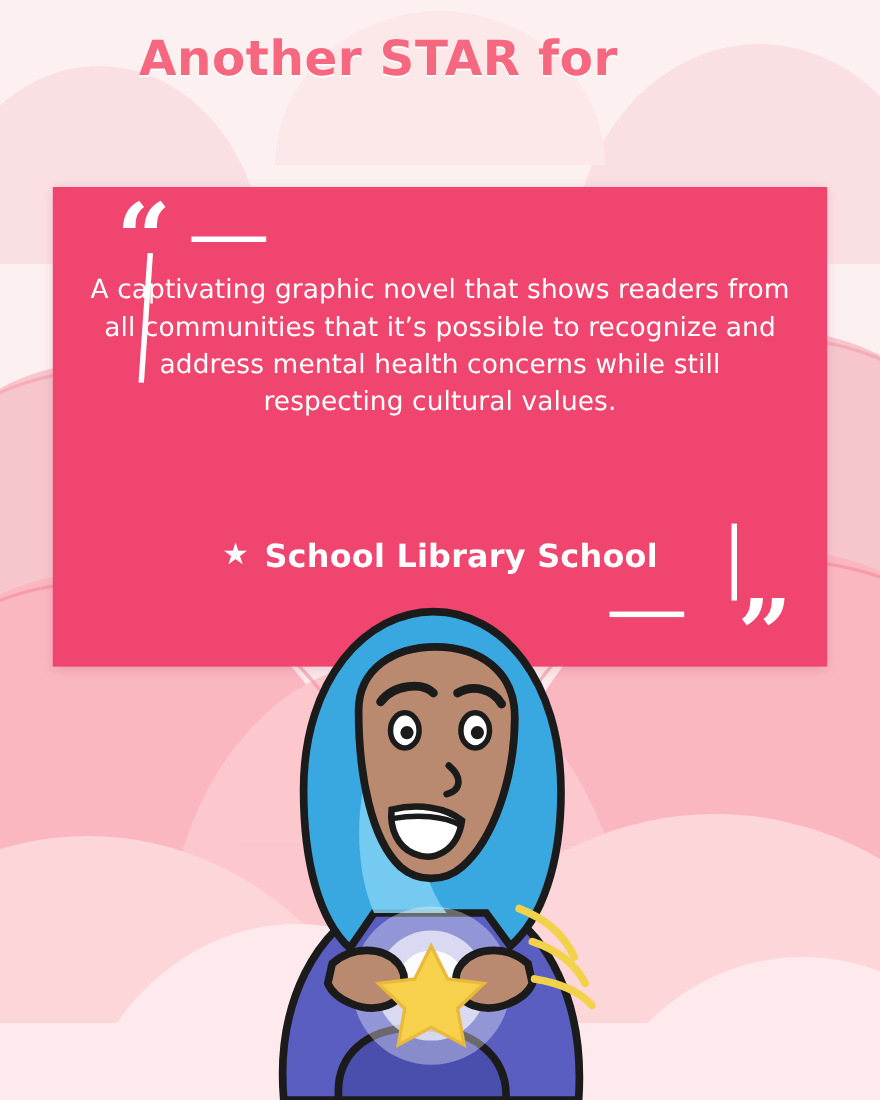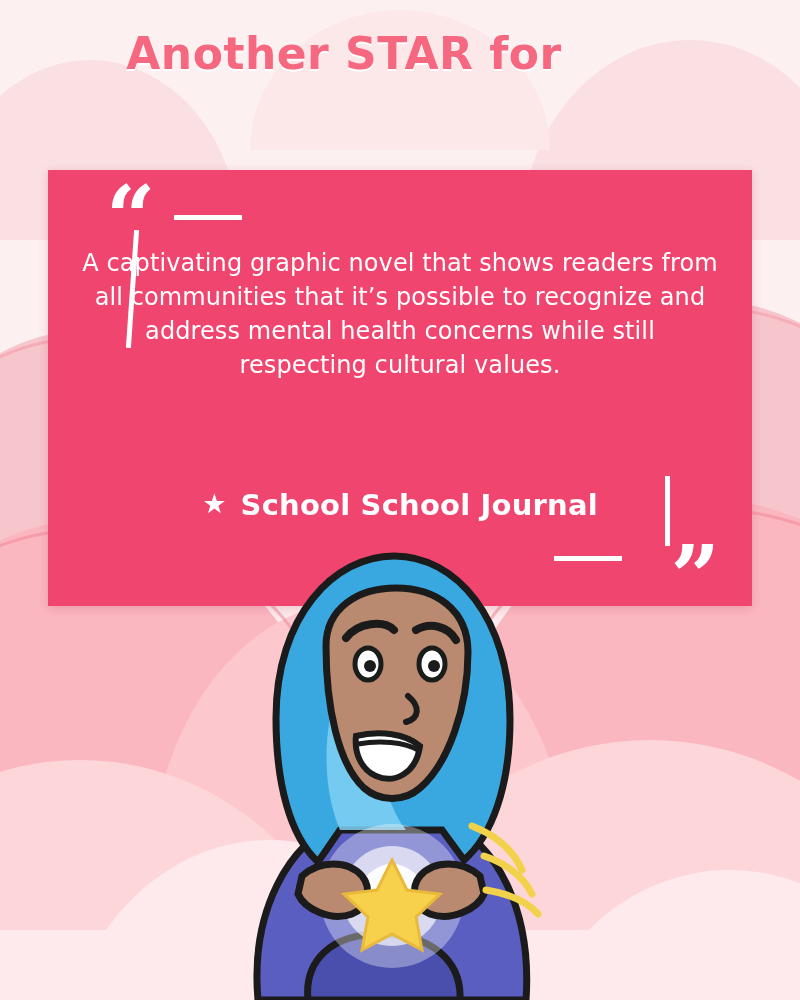--- a/index.html
+++ b/index.html
@@ -194,21 +194,21 @@
 </div>
 
 <div class="quote-card">
   <div class="q-open">“</div>
   <div class="rule-h-top"></div>
   <div class="rule-v-left"></div>
 
   <div class="quote-text">A captivating graphic novel that shows readers from all communities that it’s possible to recognize and address mental health concerns while still respecting cultural values.</div>
 
   <div class="attribution">
-    <span class="star">★</span><span>School School Journal</span>
+    <span class="star">★</span><span>School Library School</span>
   </div>
 
   <div class="rule-v-right"></div>
   <div class="rule-h-bot"></div>
   <div class="q-close">”</div>
 </div>
 
 <div class="character">
   <svg viewBox="0 0 420 470" width="420" height="470" xmlns="http://www.w3.org/2000/svg">
 

